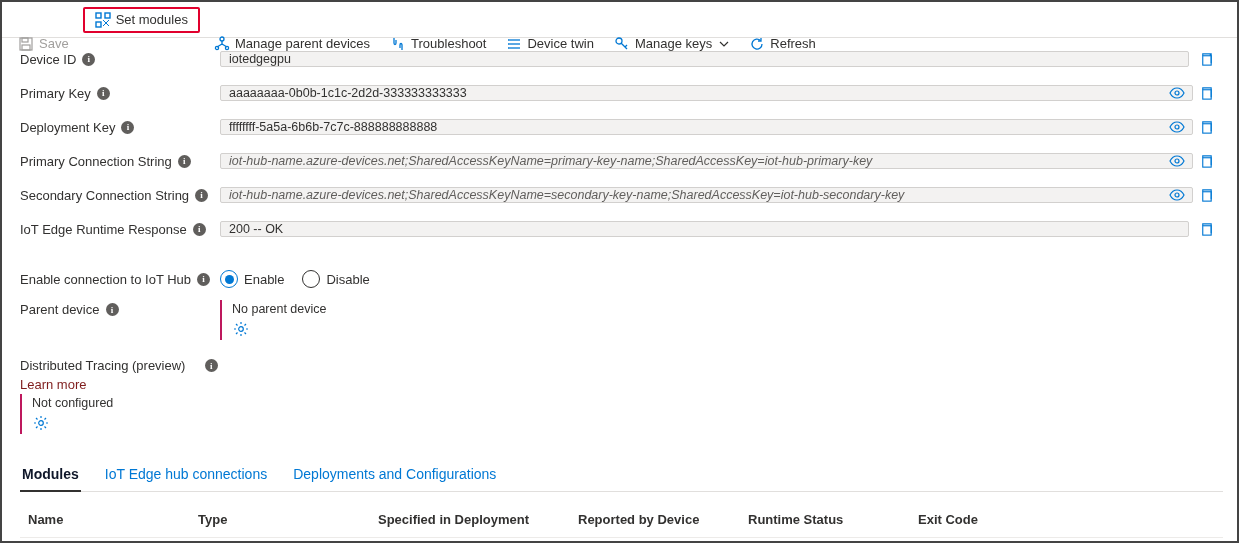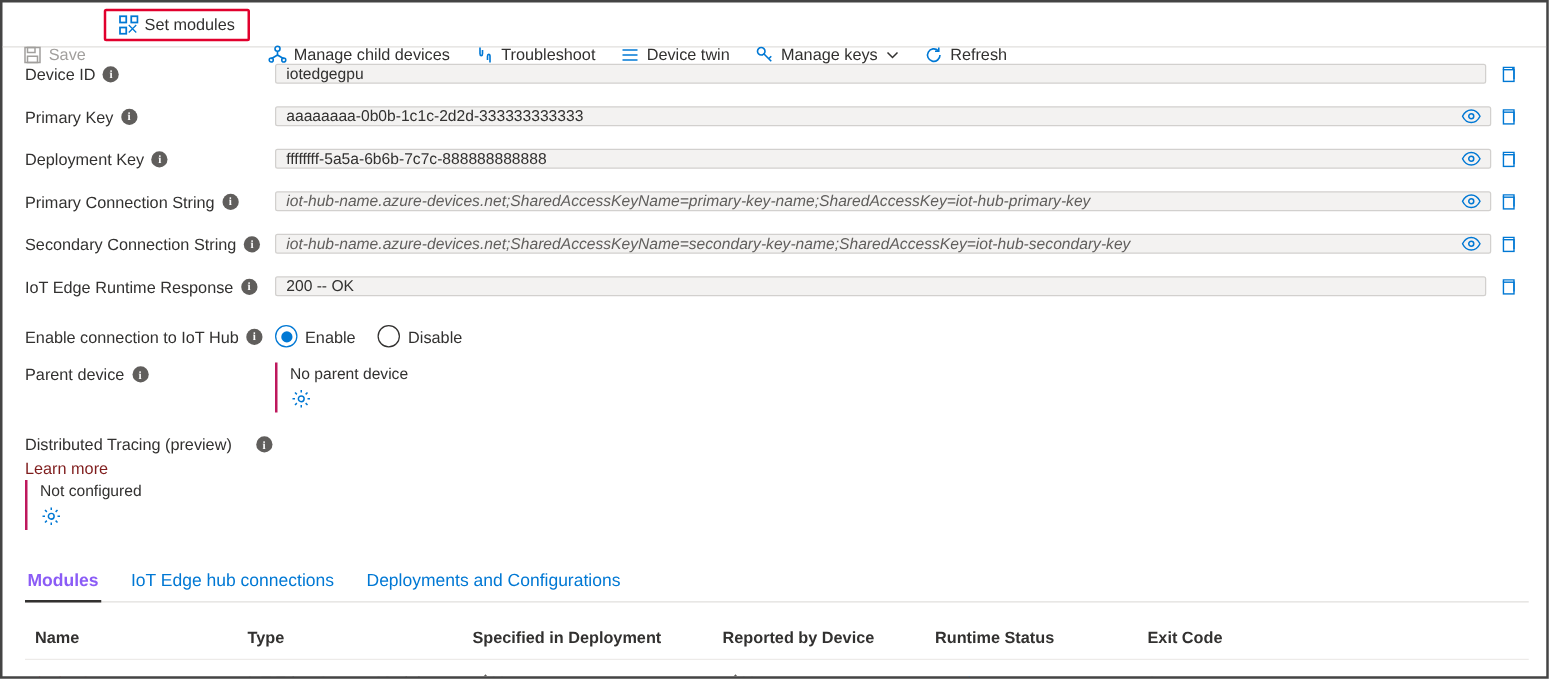--- a/index.html
+++ b/index.html
@@ -83,21 +83,21 @@
   .side-block .msg { font-size:12.5px; color:#323130; margin-bottom:4px; }
   .gear-sm { width:18px; height:18px; display:flex; align-items:center; justify-content:center; color:#0078d4; cursor:pointer; }
 
   .link { color:#7f1d1d; cursor:pointer; font-size:13px;margin-top:27px; }
 
   .dist-section { margin-top:18px; }
   .learn-block { margin-top:4px; }
 
   .tabs { display:flex; gap:22px; margin-top:26px; border-bottom:1px solid #e1dfdd; }
   .tab-item { font-size:14px; padding:6px 2px 8px 2px; cursor:pointer; color:#0078d4; }
-  .tab-item.active { color:#8b5cf6; font-weight:600; border-bottom:2px solid #323130; margin-bottom:-1px; }
+  .tab-item.active { color:#0f172a; font-weight:600; border-bottom:2px solid #323130; margin-bottom:-1px; }
 
   .table { margin-top:14px; }
   .thead, .trow { display:flex; align-items:center; }
   .thead { font-weight:600; font-size:13px; padding:6px 0 10px 0; }
   .trow { border-top:1px solid #edebe9; padding:10px 0; }
   .col { padding-left:8px; }
   .c-name { width:170px; }
   .c-type { width:180px; }
   .c-spec { width:200px; }
   .c-rep { width:170px; }
@@ -135,21 +135,21 @@
 
   <div class="tb-item">
     <span class="ic">
       <svg viewBox="0 0 16 16" fill="none" stroke="#0078d4" stroke-width="1.3">
           <circle cx="8" cy="3" r="2"></circle>
           <path d="M8 5 L8 8 M8 8 L3 11 M8 8 L13 11"></path>
           <circle cx="3" cy="12" r="1.6"></circle>
           <circle cx="13" cy="12" r="1.6"></circle>
         </svg>
     </span>
-    <span>Manage child devices</span>
+    <span>Manage parent devices</span>
   </div>
 
   <div class="tb-item">
     <span class="ic">
       <svg viewBox="0 0 16 16" fill="none" stroke="#0078d4" stroke-width="1.3">
           <path d="M4 2 L4 7 C4 9 6 9 6 7 L6 4"></path>
           <path d="M12 14 L12 9 C12 7 10 7 10 9 L10 12"></path>
         </svg>
     </span>
     <span>Troubleshoot</span>
@@ -329,21 +329,21 @@
     <div class="copy-col">
         <div class="copy-btn">
           <svg width="15" height="15" viewBox="0 0 16 16" fill="none" stroke="#0078d4" stroke-width="1.2">
             <rect x="4" y="4" width="9" height="10"></rect>
             <path d="M4 4 L4 2 L13 2 L13 12"></path>
           </svg>
         </div>
       </div>
   </div>
 
-  <div class="row" style="margin-top:10px;">
+  <div class="row" style="margin-top:20px;">
     <div class="label-col">
         <span>Enable connection to IoT Hub</span>
         <span class="info-dot">i</span>
       </div>
     <div class="value-col">
       <div class="radio-wrap">
         <div class="radio-opt selected">
           <span class="radio-outer">
               <span class="radio-inner"></span>
             </span>

